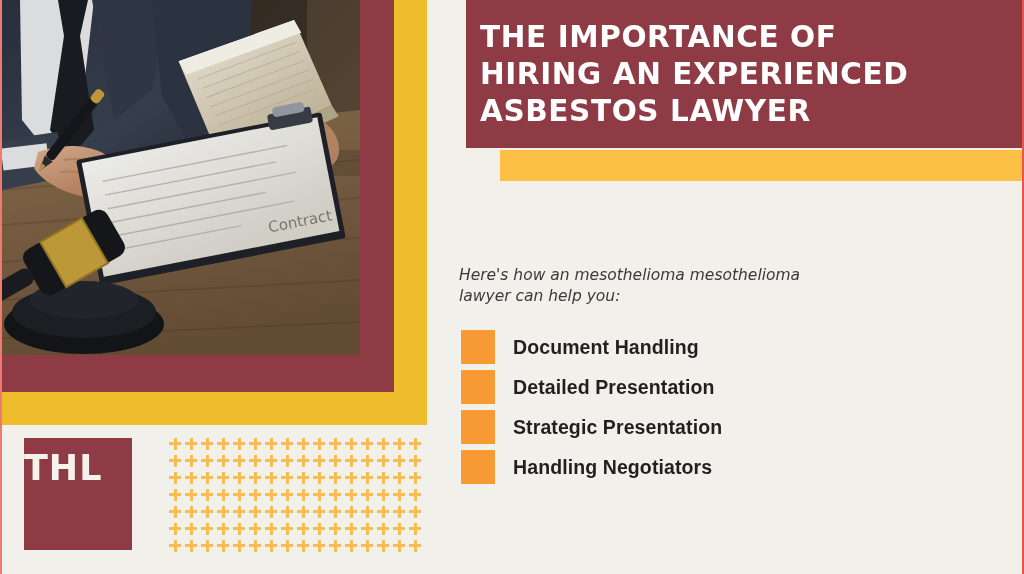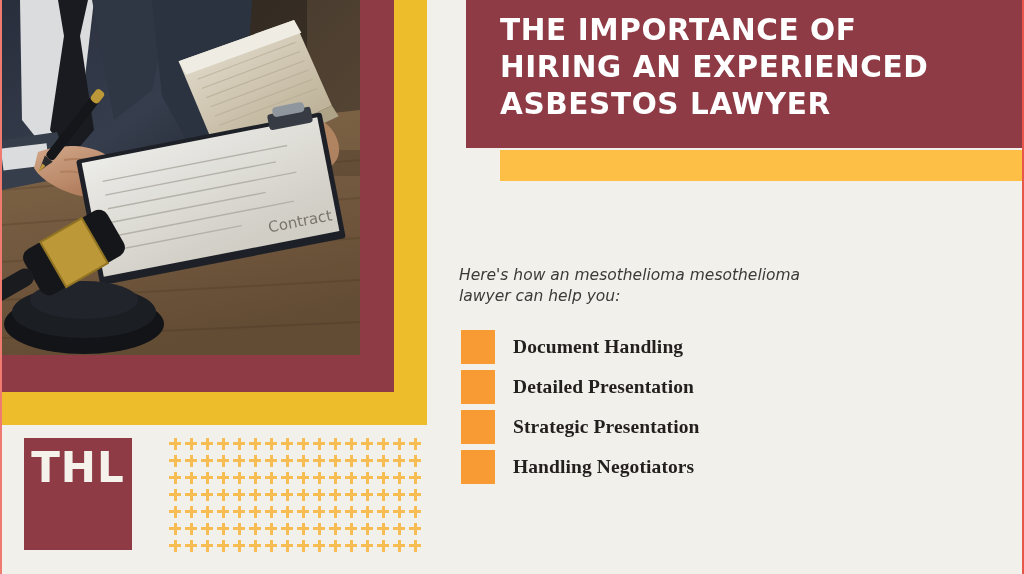--- a/index.html
+++ b/index.html
@@ -54,25 +54,24 @@
     top: 438px;
     width: 108px;
     height: 112px;
     background: #8e3b46;
   }
   .logo-text {
     position: absolute;
     left: 0;
     top: 4px;
     width: 108px;
-    text-align: center;
     color: #f5f2ec;
     font-family: "DejaVu Sans", sans-serif;
     font-weight: bold;
-    font-size: 42px;
+    font-size: 35px;
     letter-spacing: 1px;
     line-height: 52px;
   }
 
   
   .plus-grid {
     position: absolute;
     left: 166px;
     top: 437px;
     display: grid;
@@ -102,31 +101,30 @@
     position: absolute;
     left: 464px;
     top: 0;
     width: 560px;
     height: 148px;
     background: #8e3b46;
   }
   .title-text {
     position: absolute;
     left: 478px;
-    top: 12px;
+    top: 19px;
     width: 520px;
     color: #ffffff;
     font-family: "DejaVu Sans", sans-serif;
     font-weight: bold;
     font-size: 29.5px;
     line-height: 37px;
     letter-spacing: 0.6px;
     text-transform: uppercase;
     white-space: pre-line;
-    margin-left: 20px;
   }
   .yellow-bar {
     position: absolute;
     left: 498px;
     top: 150px;
     width: 526px;
     height: 31px;
     background: #fdbf45;
   }
 
@@ -158,21 +156,21 @@
   }
   .bullet-square {
     width: 34px;
     height: 34px;
     background: #f99b35;
     flex: 0 0 34px;
   }
   .list-label {
     margin-left: 18px;
     color: #231f1e;
-    font-family: Liberation Serif, serif;
+    font-family: Liberation Sans, sans-serif;
     font-weight: bold;
     font-size: 19.5px;
     letter-spacing: 0.1px;
     white-space: nowrap;
   }
 </style>
 </head>
 <body>
 
 <div id="canvas">

